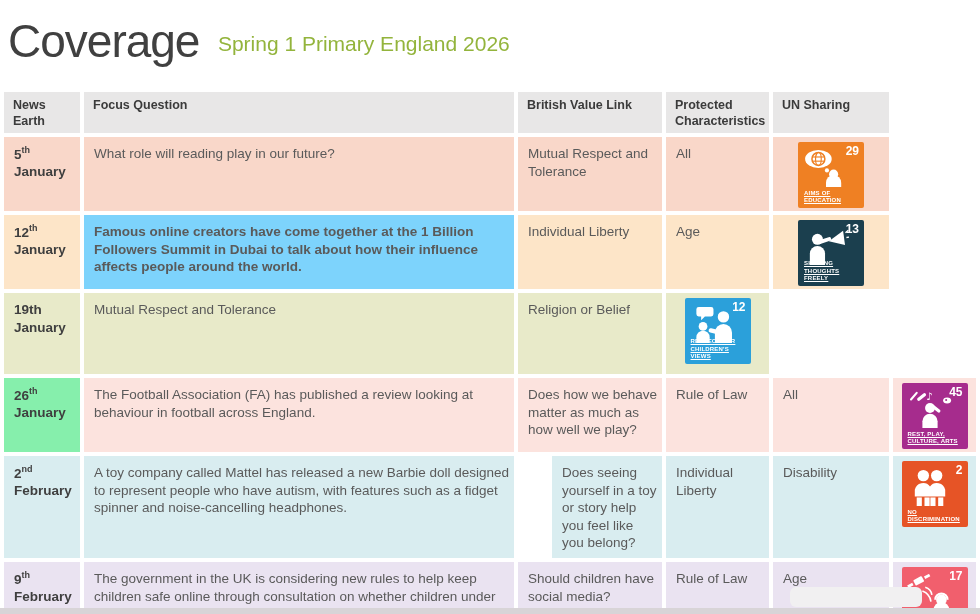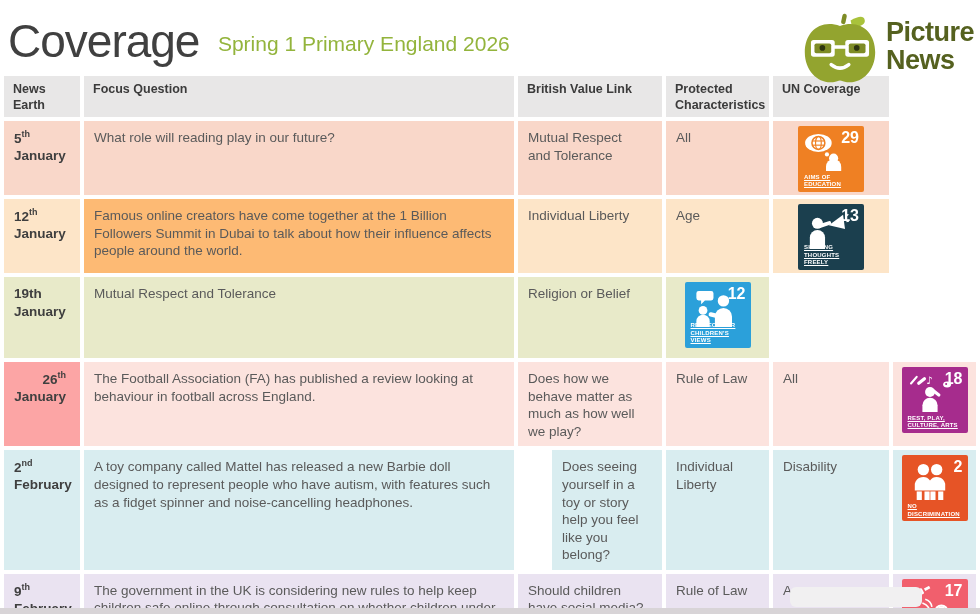--- a/index.html
+++ b/index.html
@@ -1,85 +1,66 @@
 <!DOCTYPE html>
 <html><head>
 <meta charset="utf-8">
 <style>
   html,body{margin:0;padding:0;}
   body{
     width:980px;height:614px;overflow:hidden;background:#ffffff;
     font-family:"Liberation Sans",sans-serif;position:relative;
   }
   
-  .page-header{position:relative;height:76px;}
+  .page-header{position:relative;height:92px;}
   .title-wrap{position:absolute;left:8px;top:14px;white-space:nowrap;}
   .page-title{display:inline;font-size:46px;font-weight:400;color:#404040;letter-spacing:-1px;}
   .page-subtitle{display:inline;font-size:21px;color:#93b43c;margin-left:14px;vertical-align:6px;}
   .logo{position:absolute;right:6px;top:6px;display:flex;align-items:center;}
   .logo-apple{width:88px;height:82px;}
   .logo-text{font-weight:bold;font-size:27px;line-height:1.02;color:#55611f;letter-spacing:-0.5px;margin-left:2px;}
   
   .trow{display:grid;grid-template-columns:76px 430px 144px 103px 116px 83px;
         column-gap:4px;margin-left:4px;margin-bottom:4px;}
   .hcell{background:#e8e7e7;color:#3b3b3b;font-weight:bold;font-size:12.5px;
          padding:6px 9px 4px 9px;min-height:38px;box-sizing:border-box;line-height:1.25;}
-  .cell{padding:8px 14px 6px 10px;font-size:13.5px;color:#5a5a5a;line-height:1.3;box-sizing:border-box;}
+  .cell{padding:8px 4px 6px 10px;font-size:13.5px;color:#5a5a5a;line-height:1.3;box-sizing:border-box;}
   .cell.week{font-weight:bold;color:#3f3f3f;}
   .cell.week sup{font-size:9px;}
   .cell.un{display:flex;justify-content:center;align-items:flex-start;padding:5px 0 0 0;}
   
   .unicon{position:relative;width:66px;height:66px;border-radius:2px;flex:0 0 auto;}
-  .unicon .num{position:absolute;top:2px;right:5px;color:#fff;font-weight:bold;font-size:16px;}
+  .unicon .num{position:absolute;top:2px;right:5px;color:#fff;font-weight:bold;font-size:12px;}
   .unicon .glyph{position:absolute;left:5px;top:7px;width:46px;height:38px;}
   .unicon .glyph svg{width:100%;height:100%;display:block;}
   .unicon .cap{position:absolute;left:6px;right:3px;bottom:3px;color:#fff;font-weight:bold;
                font-size:6px;line-height:1.3;text-transform:uppercase;
                text-decoration:underline;letter-spacing:0.2px;}
   
   .watermark{position:absolute;right:58px;bottom:7px;width:132px;height:20px;
              background:#f1f0f1;border-radius:6px;}
   .edge-strip{position:absolute;left:0;right:0;bottom:0;height:6px;background:#d8d4d7;}
 </style>
 </head>
 <body>
 
 <header class="page-header">
   <div class="title-wrap">
     <h1 class="page-title">Coverage</h1>
     <span class="page-subtitle">Spring 1 Primary England 2026</span>
   </div>
-  <div class="logo">
-    <svg class="logo-apple" viewBox="0 0 100 92">
-      <path d="M62 16 q14 -8 16 -1 q2 7 -14 9 z" fill="#a9c23b"></path>
-      <rect x="52" y="8" width="5" height="12" rx="2.5" fill="#7e8c26" transform="rotate(12 54 14)"></rect>
-      <path d="M50 22 C28 14 10 28 10 52 C10 74 26 88 42 86 C46 85.5 48 84 50 84 C52 84 54 85.5 58 86 C74 88 90 74 90 52 C90 28 72 14 50 22 Z" fill="#93a42f"></path>
-      <rect x="17" y="38" width="27" height="19" rx="3" fill="#ffffff"></rect>
-      <rect x="21" y="42" width="19" height="11" rx="2" fill="#7e8c26"></rect>
-      <circle cx="30" cy="47" r="3.2" fill="#2e3510"></circle>
-      <rect x="56" y="38" width="27" height="19" rx="3" fill="#ffffff"></rect>
-      <rect x="60" y="42" width="19" height="11" rx="2" fill="#7e8c26"></rect>
-      <circle cx="69" cy="47" r="3.2" fill="#2e3510"></circle>
-      <rect x="43" y="44" width="14" height="4" fill="#ffffff"></rect>
-      <path d="M40 66 q10 8 20 0" stroke="#ffffff" stroke-width="4" fill="none" stroke-linecap="round"></path>
-    </svg>
-    <div class="logo-text">
-      <div>Picture</div>
-      <div>News</div>
-    </div>
-  </div>
 </header>
 
 <main>
   <div class="trow" id="thead">
       <div class="hcell">News Earth</div>
       <div class="hcell">Focus Question</div>
       <div class="hcell">British Value Link</div>
       <div class="hcell">Protected Characteristics</div>
-      <div class="hcell">UN Coverage</div>
+      <div class="hcell">UN Sharing</div>
     </div>
   <div id="rows">
       <div class="trow">
         <div class="cell week" style="background: rgb(249, 215, 201); min-height: 74px;"><span>5</span><sup>th</sup><div>January</div></div>
         <div class="cell" style="background: rgb(249, 215, 201);">What role will reading play in our future?</div>
         <div class="cell" style="background: rgb(249, 215, 201);">Mutual Respect and Tolerance</div>
         <div class="cell" style="background: rgb(249, 215, 201);">All</div>
         <div class="cell un" style="background: rgb(249, 215, 201);">
           <div class="unicon" style="background: rgb(239, 128, 35);">
             <div class="num">29</div>
@@ -94,21 +75,21 @@
                 <circle cx="32" cy="26.5" r="4.8" fill="#fff"></circle>
                 <path d="M24 40 v-4.5 a8 8 0 0 1 16 0 V40 z" fill="#fff"></path>
               </svg>
             </div>
             <div class="cap">Aims of Education</div>
           </div>
         </div>
       </div>
       <div class="trow">
         <div class="cell week" style="background: rgb(253, 229, 200); min-height: 74px;"><span>12</span><sup>th</sup><div>January</div></div>
-        <div class="cell" style="background: #fdba74;">Famous online creators have come together at the 1 Billion Followers Summit in Dubai to talk about how their influence affects people around the world.</div>
+        <div class="cell" style="background: #7dd3fc; font-weight: bold;">Famous online creators have come together at the 1 Billion Followers Summit in Dubai to talk about how their influence affects people around the world.</div>
         <div class="cell" style="background: rgb(253, 229, 200);">Individual Liberty</div>
         <div class="cell" style="background: rgb(253, 229, 200);">Age</div>
         <div class="cell un" style="background: rgb(253, 229, 200);">
           <div class="unicon" style="background: rgb(27, 63, 78);">
             <div class="num">13</div>
             <div class="glyph">
               <svg viewBox="0 0 48 40">
                 <circle cx="15" cy="13" r="5.8" fill="#fff"></circle>
                 <path d="M7 40 V28 a8 8 0 0 1 16 0 v12 z" fill="#fff"></path>
                 <rect x="17" y="14" width="13" height="4" rx="2" fill="#fff" transform="rotate(-18 17 16)"></rect>
@@ -135,28 +116,28 @@
                 <circle cx="35" cy="12.5" r="6" fill="#fff"></circle>
                 <path d="M26 40 V29 a9 9 0 0 1 18 0 v11 z" fill="#fff"></path>
                 <rect x="20" y="24" width="11" height="4.5" rx="2.2" fill="#fff" transform="rotate(14 20 24)"></rect>
               </svg>
             </div>
             <div class="cap">Respect for Children's Views</div>
           </div>
         </div>
       </div>
       <div class="trow">
-        <div class="cell week" style="background: #fca5a5; min-height: 74px; text-align: right;"><span>26</span><sup>th</sup><div>January</div></div>
+        <div class="cell week" style="background: #86efac; min-height: 74px;"><span>26</span><sup>th</sup><div>January</div></div>
         <div class="cell" style="background: rgb(252, 227, 222);">The Football Association (FA) has published a review looking at behaviour in football across England.</div>
         <div class="cell" style="background: rgb(252, 227, 222);">Does how we behave matter as much as how well we play?</div>
         <div class="cell" style="background: rgb(252, 227, 222);">Rule of Law</div>
         <div class="cell" style="background: rgb(252, 227, 222);">All</div>
         <div class="cell un" style="background: rgb(252, 227, 222);">
           <div class="unicon" style="background: rgb(166, 44, 141);">
-            <div class="num">18</div>
+            <div class="num">45</div>
             <div class="glyph">
               <svg viewBox="0 0 48 40">
                 <circle cx="24" cy="19" r="5.2" fill="#fff"></circle>
                 <path d="M16 40 v-7 a8 8 0 0 1 16 0 v7 z" fill="#fff"></path>
                 <rect x="11" y="9" width="11" height="3.4" rx="1.7" fill="#fff" transform="rotate(-38 11 11)"></rect>
                 <rect x="27" y="15" width="11" height="3.4" rx="1.7" fill="#fff" transform="rotate(38 27 15)"></rect>
                 <text x="20" y="10" fill="#fff" font-size="11" font-family="DejaVu Sans">♪</text>
                 <ellipse cx="42" cy="11" rx="4.2" ry="3.2" fill="#fff"></ellipse>
                 <circle cx="41" cy="10.5" r="1.1" fill="#a62c8d"></circle>
                 <path d="M4 10 l6 -7" stroke="#fff" stroke-width="2.2" stroke-linecap="round"></path>

